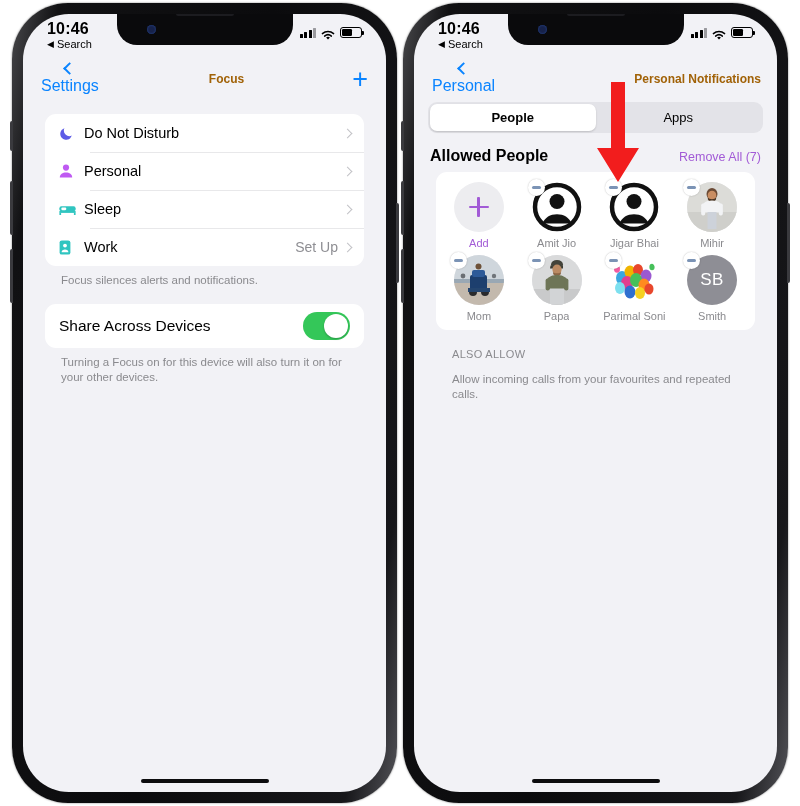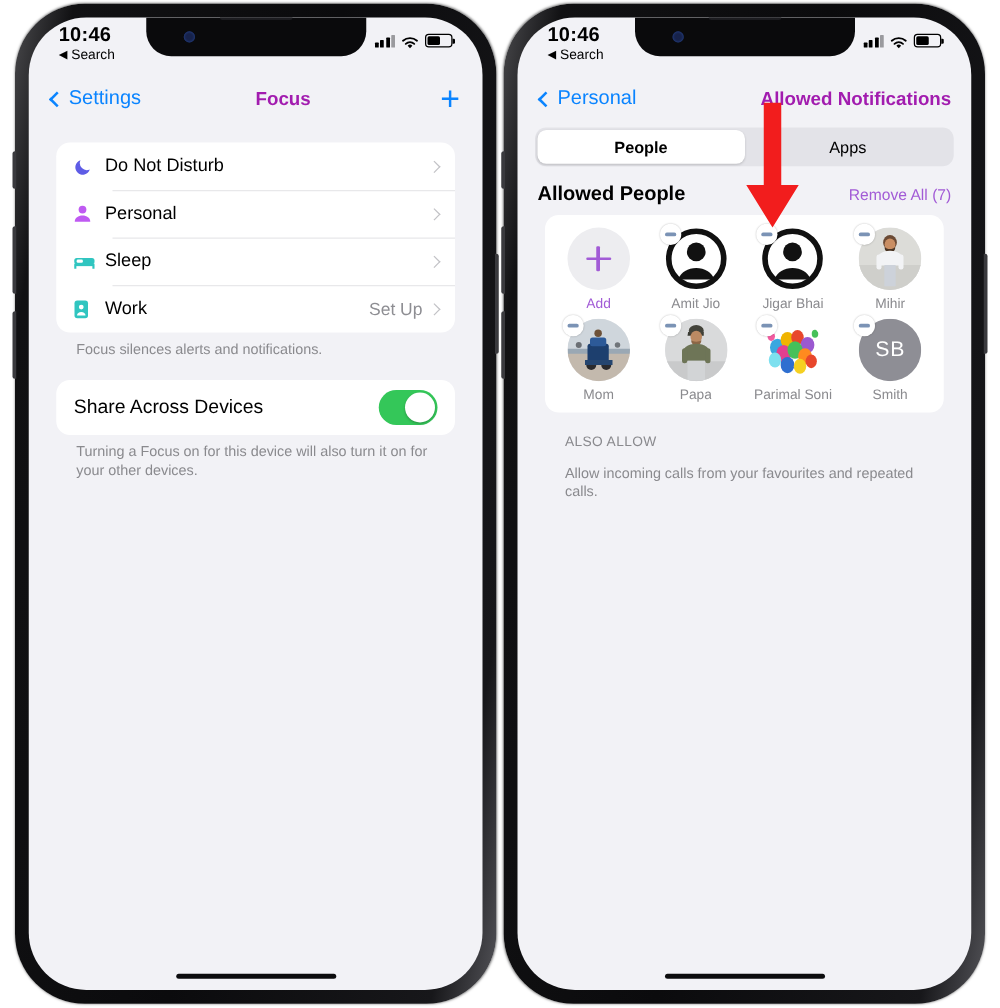--- a/index.html
+++ b/index.html
@@ -148,36 +148,37 @@
     padding: 0 18px;
     position: relative;
   }
   .nav-back {
     display: flex;
     align-items: center;
     gap: 4px;
     color: #0a84ff;
     font-size: 16px;
     z-index: 4;
+    flex-direction: column;
   }
   .nav-back .chev {
     display: inline-block;
     width: 9px; height: 9px;
     border-left: 2.4px solid #0a84ff;
     border-bottom: 2.4px solid #0a84ff;
     transform: rotate(45deg);
     margin-right: 1px;
   }
   .nav-title {
     position: absolute;
     left: 0; right: 0;
     text-align: center;
-    font-size: 15px;
+    font-size: 12px;
     font-weight: bold;
-    color: #a21caf;
+    color: #a16207;
     pointer-events: none;
     margin-left: 44px;
   }
   .nav-title.right-aligned-title {
     left: auto; right: 16px; text-align: right; width: 230px;
   }
   .nav-plus {
     margin-left: auto;
     color: #0a84ff;
     font-size: 27px;
@@ -571,21 +572,21 @@
               <span class="fill" style="width:55%"></span>
             </span>
         </div>
       </div>
 
       <div class="navbar">
         <div class="nav-back">
           <span class="chev"></span>
           <span>Personal</span>
         </div>
-        <div class="nav-title right-aligned-title">Allowed Notifications</div>
+        <div class="nav-title right-aligned-title">Personal Notifications</div>
       </div>
 
       <div class="segmented">
         <div class="seg active">People</div>
         <div class="seg">Apps</div>
       </div>
 
       <div class="sec-head">
         <span class="t">Allowed People</span>
         <span class="a">Remove All (7)</span>

